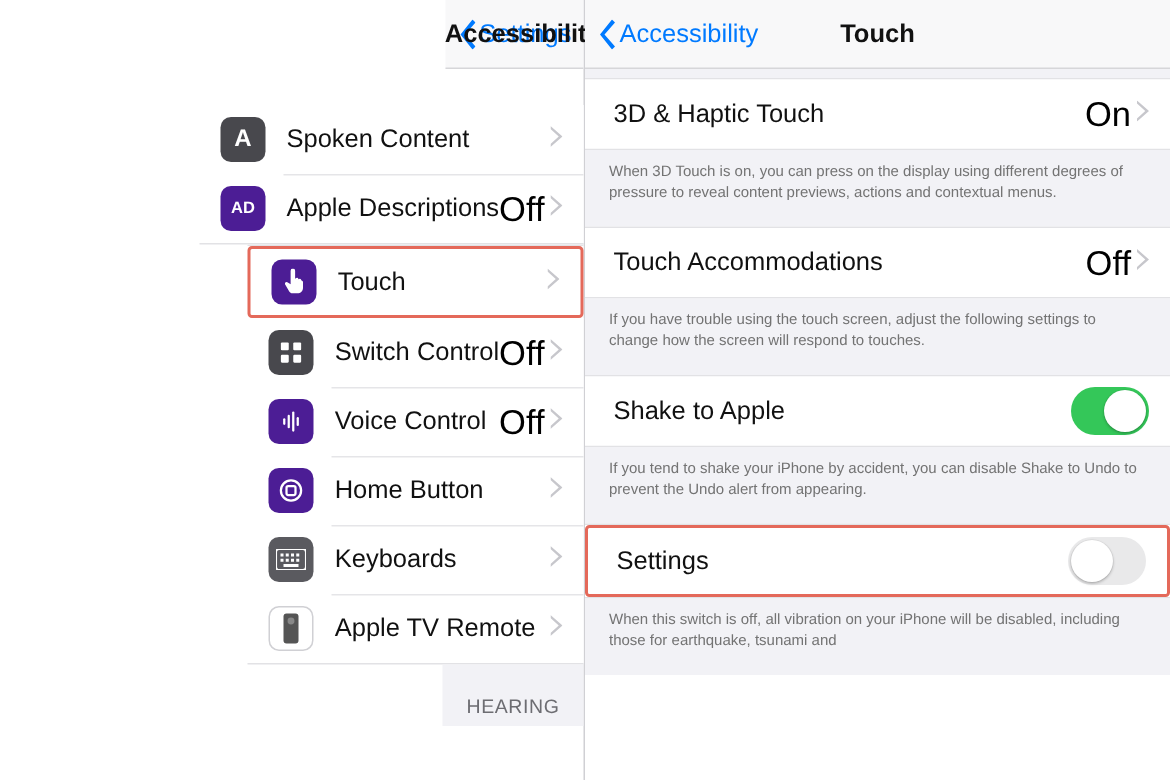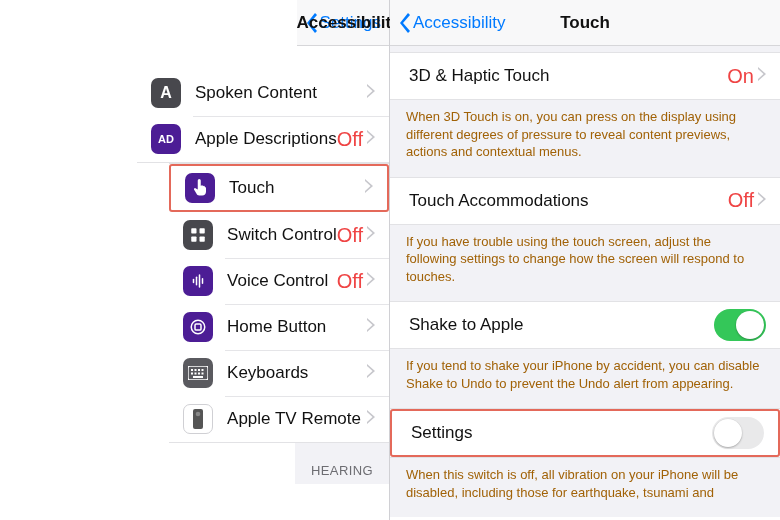--- a/index.html
+++ b/index.html
@@ -5,28 +5,28 @@
   * { box-sizing: border-box; margin: 0; padding: 0; }
   html, body { width: 780px; height: 520px; font-family: -apple-system, "Helvetica Neue", Arial, sans-serif; background: #f2f2f6; overflow: hidden; }
   .wrap { display: flex; width: 780px; height: 520px; }
   .pane { width: 390px; height: 520px; background: #fff; display: flex; flex-direction: column; }
   .pane-left { border-right: 1px solid #d0d0d4; align-items: flex-end; }
   .navbar { height: 46px; border-bottom: 1px solid #d6d6d9; background: #f8f8f9; display: flex; align-items: center; padding: 0 8px; position: relative; }
   .nav-back { display: flex; align-items: center; color: #007aff; font-size: 17px; cursor: pointer; }
   .nav-back svg { width: 12px; height: 20px; fill: #007aff; margin-right: 3px; }
   .nav-title { position: absolute; left: 0; right: 0; text-align: center; font-size: 17px; font-weight: 600; color: #111; pointer-events: none; }
   .section-header { font-size: 13px; letter-spacing: .4px; color: #6d6d72; padding: 20px 16px 6px; background: #f2f2f6; text-transform: uppercase; }
-  .section-footer { font-size: 13px; color: #a16207; padding: 8px 16px 16px; background: #f2f2f6; line-height: 1.35; }
+  .section-footer { font-size: 10px; color: #737373; padding: 8px 16px 16px; background: #f2f2f6; line-height: 1.35; }
   .group { background: #fff; border-top: 1px solid #e2e2e5; border-bottom: 1px solid #e2e2e5; }
   .group-flat-top { border-top: none; }
   .row { display: flex; align-items: center; height: 46px; padding: 0 14px 0 14px; position: relative; cursor: pointer; background:#fff; }
   .row + .row::before { content: ""; position: absolute; left: 56px; right: 0; top: 0; height: 1px; background: #e5e5e8; }
   .row .icon { width: 30px; height: 30px; border-radius: 7px; margin-right: 14px; display: flex; align-items: center; justify-content: center; flex-shrink: 0; }
   .row .label { font-size: 17px; color: #111; flex: 1; }
-  .row .value { font-size: 20px; color: #ef4444; margin-right: 4px; }
+  .row .value { font-size: 23px; color: #000000; margin-right: 4px; }
   .row .disclosure { color: #c7c7cc; }
   .row .disclosure svg { width: 8px; height: 14px; fill: #c7c7cc; }
   .spacer-top { height: 24px; background: #f2f2f6; border-bottom: 1px solid #e2e2e5; }
   .highlight { border: 2px solid #e4695a; border-radius: 3px; }
   .row.highlight { height: 48px; }
   
   .row.noicon + .row.noicon::before, .row.noicon::before { left: 16px; }
   .row.noicon .label { margin-left: 5px; }
   
   .switch { width: 52px; height: 32px; border-radius: 16px; background: #e9e9ea; position: relative; flex-shrink: 0; }

